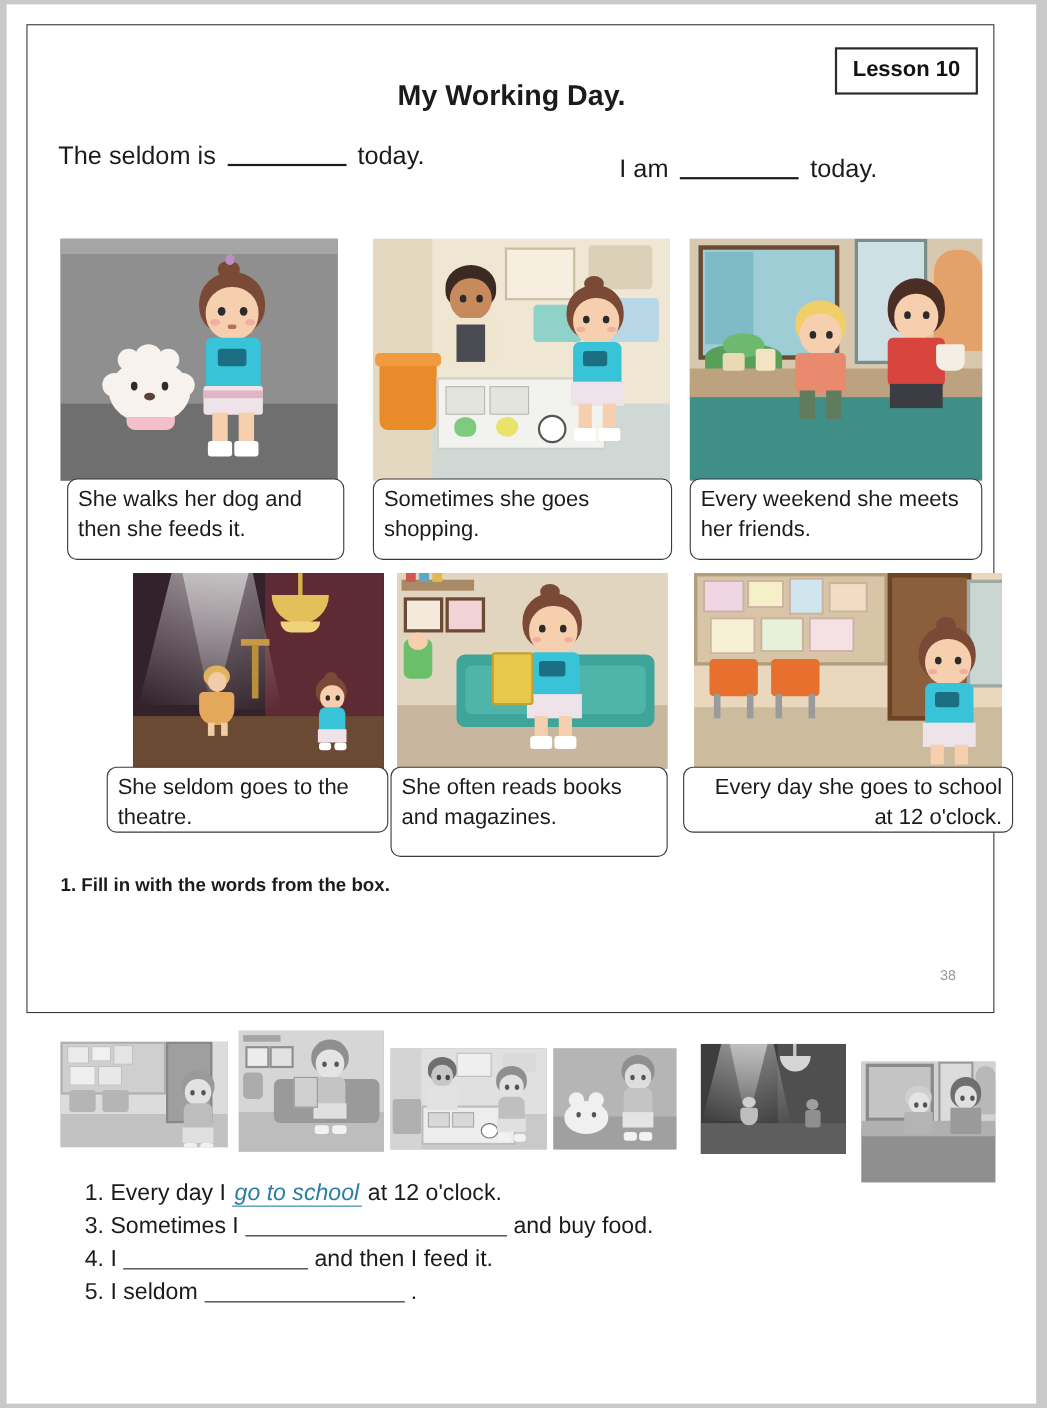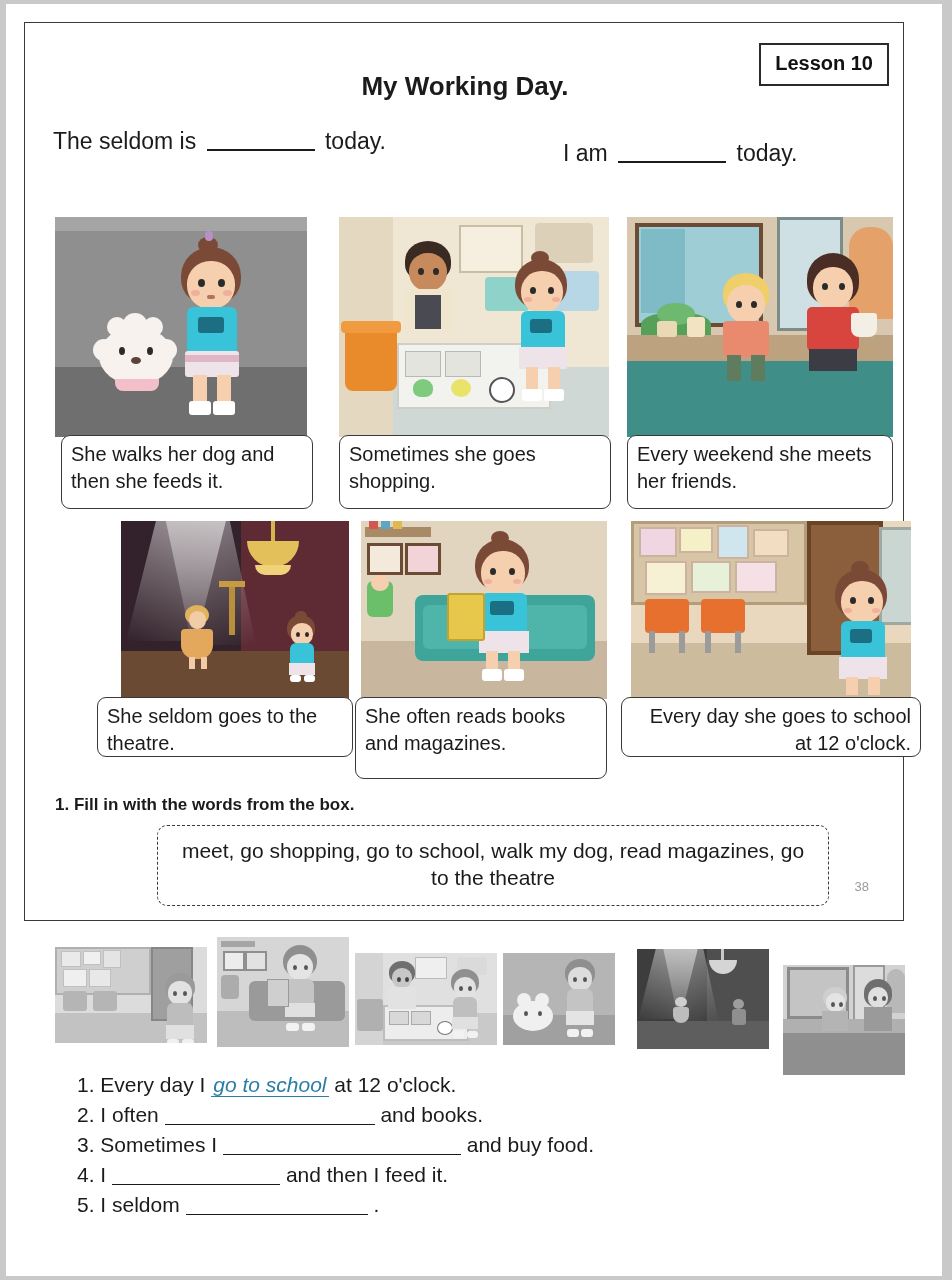--- a/index.html
+++ b/index.html
@@ -477,21 +477,20 @@
             </div>
           </div>
         </div>
         <div class="caption" style="left:0;top:176px;width:300px;height:60px;text-align:right;">Every day she goes to school at 12 o'clock.</div>
       </div>
 
     </div>
 
     <div class="task-1">1. Fill in with the words from the box.</div>
 
-    <div class="wordbox">meet, go shopping, go to school, walk my dog, read magazines, go to the theatre</div>
 
     <div class="thumbs">
 
       <div class="thumb" style="left:20px;top:22px;width:152px;height:96px;">
         <div class="sc">
           <div class="r" style="left:0;top:0;width:152px;height:66px;background:#dcdcdc;"></div>
           <div class="r" style="left:0;top:66px;width:152px;height:30px;background:#c2c2c2;"></div>
           <div class="r" style="left:0;top:0;width:92px;height:44px;background:#cfcfcf;border:2px solid #b0b0b0;"></div>
           <div class="r" style="left:6px;top:4px;width:18px;height:14px;background:#eaeaea;border:1px solid #c0c0c0;"></div>
           <div class="r" style="left:28px;top:4px;width:16px;height:12px;background:#f0f0f0;border:1px solid #c0c0c0;"></div>
@@ -641,26 +640,20 @@
     </div>
 
     <div class="answers">
       <div class="ln">
         <span>1.</span>
         <span>Every day I</span>
         <span class="filled">go to school</span>
         <span>at 12 o'clock.</span>
       </div>
       <div class="ln">
-        <span>2.</span>
-        <span>I often</span>
-        <span class="bl" style="width:210px;"></span>
-        <span>and books.</span>
-      </div>
-      <div class="ln">
         <span>3.</span>
         <span>Sometimes I</span>
         <span class="bl" style="width:238px;"></span>
         <span>and buy food.</span>
       </div>
       <div class="ln">
         <span>4.</span>
         <span>I</span>
         <span class="bl" style="width:168px;"></span>
         <span>and then I feed it.</span>

